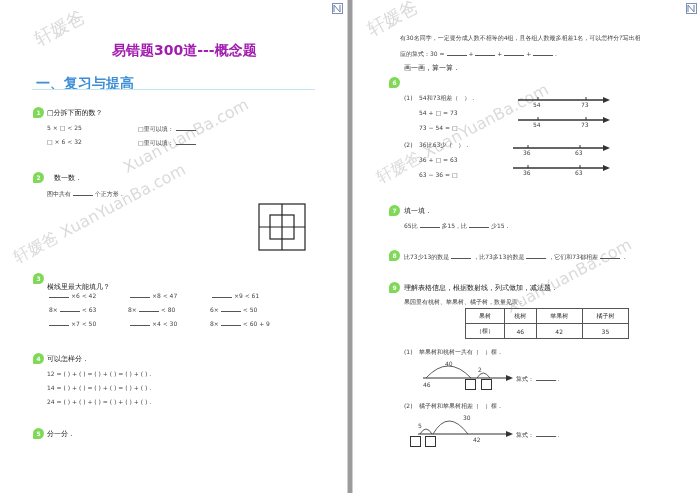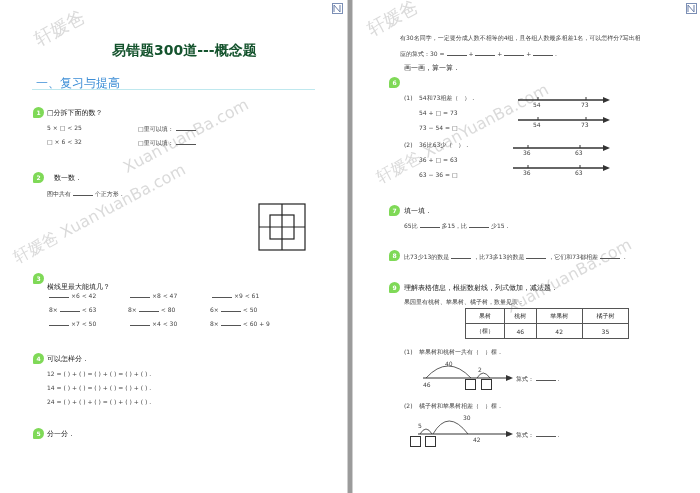--- a/index.html
+++ b/index.html
@@ -4,22 +4,22 @@
 <style>
   html, body { margin:0; padding:0; }
   body { width:700px; height:493px; overflow:hidden; background:#8a8a8a; position:relative; font-family:"DejaVu Sans", sans-serif; color:#333; }
   .page { position:absolute; top:0; height:493px; background:#fff; overflow:hidden; }
   #page-left { left:0; width:347px; }
   #page-right { left:353px; width:347px; }
   .divider { position:absolute; left:347px; top:0; width:6px; height:493px; background:#9b9b9b; border-left:1px solid #cfcfcf; border-right:1px solid #cfcfcf; box-sizing:border-box; }
   .abs { position:absolute; white-space:nowrap; }
   .logo-icon { position:absolute; top:3px; width:11px; height:11px; border:1px solid #7c8fb5; box-sizing:border-box; }
   .logo-icon svg { position:absolute; left:0; top:0; }
-  .title { color:#14532d; font-size:14px; font-weight:bold; }
-  .section-title { color:#3d8ed6; font-size:12px; font-weight:normal; }
+  .title { color:#a21caf; font-size:14px; font-weight:bold; }
+  .section-title { color:#3d8ed6; font-size:14px; font-weight:bold; }
   .section-rule { position:absolute; height:1px; background:#bfe8ee; }
   .badge { position:absolute; width:11px; height:11px; border-radius:50% 50% 50% 10%; background:#7fd957; color:#fff; font-size:6px; line-height:11px; text-align:center; font-weight:bold; }
   .q { font-size:7px; color:#222; }
   .t { font-size:6px; color:#444; }
   .blank { display:inline-block; width:20px; border-bottom:1px solid #555; height:6px; vertical-align:baseline; }
   .wm { position:absolute; color:rgba(150,150,150,0.35); font-size:18px; transform:rotate(-28deg); transform-origin:left top; white-space:nowrap; pointer-events:none; }
   table.trees { position:absolute; border-collapse:collapse; font-size:6px; }
   table.trees td { border:1px solid #555; text-align:center; height:14px; padding:0; }
   .box { position:absolute; width:11px; height:11px; border:1px solid #333; box-sizing:border-box; background:#fff; }
 </style>

